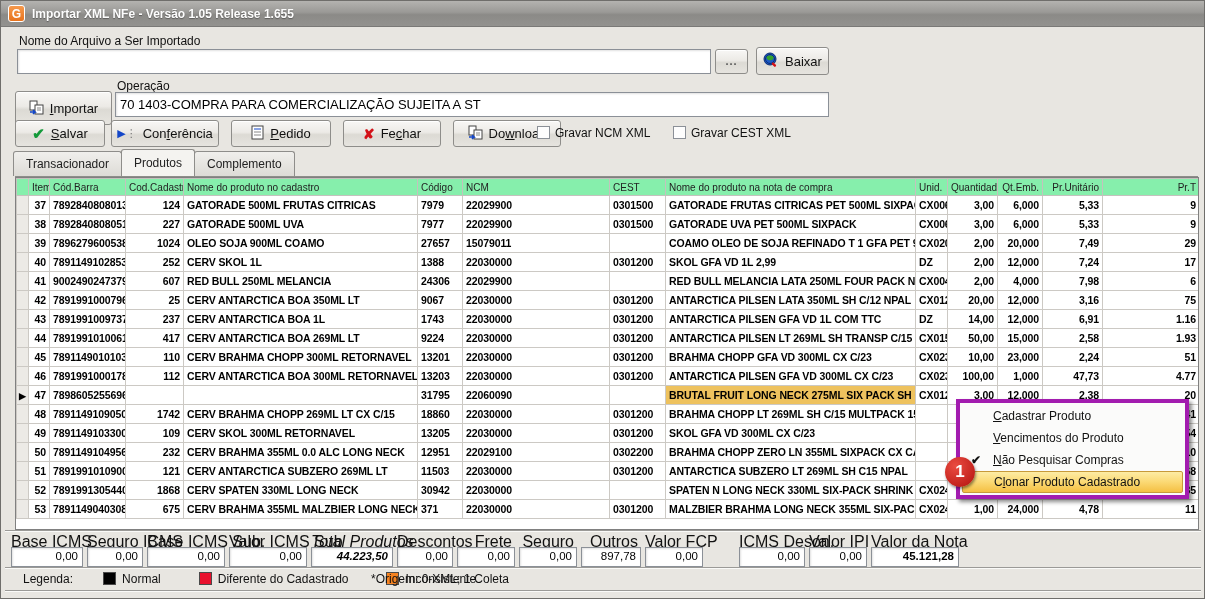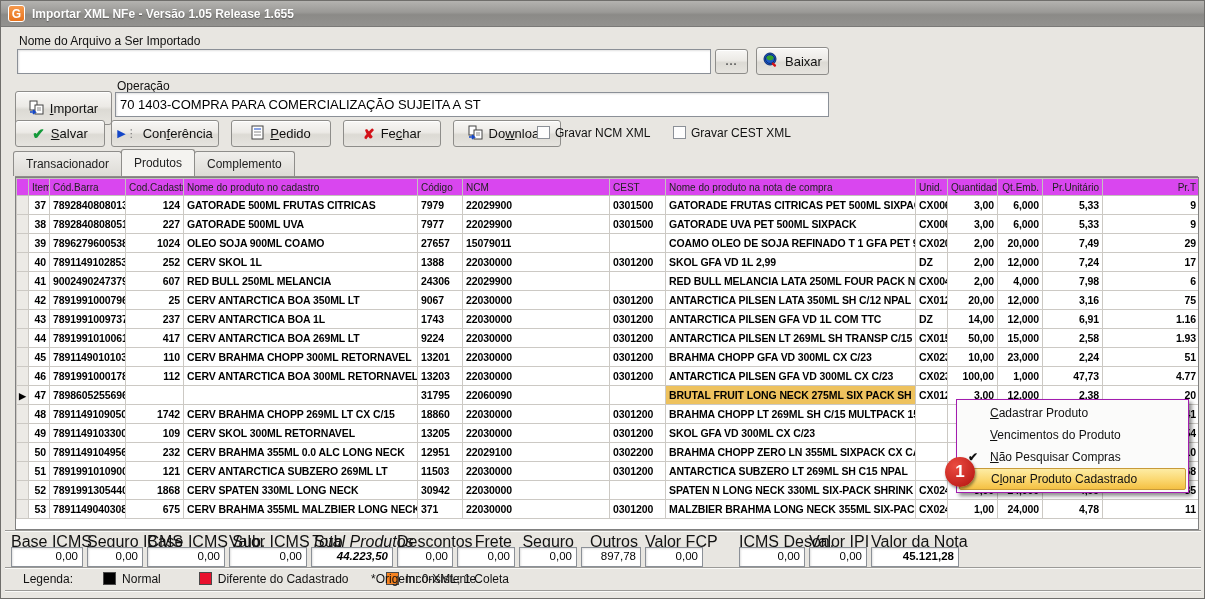--- a/index.html
+++ b/index.html
@@ -45,34 +45,34 @@
     background:linear-gradient(180deg,#f0efec,#dddbd6); border:1px solid #8e8d8a;
     border-bottom:none; border-radius:3px 3px 0 0; margin-right:-1px; }
   .tab.active { background:#f4f3f0; height:27px; margin-top:-2px; line-height:27px;
     position:relative; z-index:3; }
   .tab-base { position:absolute; left:14px; top:175px; width:1183px; height:1px; background:#8e8d8a; }
 
   
   .grid-wrap { position:absolute; left:14px; top:176px; width:1184px; height:353px;
     background:#fff; border:1px solid #808080; overflow:hidden; }
   table.grid { border-collapse:collapse; table-layout:fixed; width:1183px; }
-  table.grid th { background:#d946ef; border:1px solid #c4c2bd; font-weight:normal;
+  table.grid th { background:#86efac; border:1px solid #c4c2bd; font-weight:normal;
     font-size:10px; color:#222; padding:0 3px; height:17px; text-align:left;
     white-space:nowrap; overflow:hidden; }
   table.grid td { border:1px solid #ccc9c4; font-size:10.5px; font-weight:700;
     letter-spacing:-0.1px; color:#000; padding:0 3px; height:19px;
     white-space:nowrap; overflow:hidden; background:#fff; }
   table.grid td.r, table.grid th.r { text-align:right; }
   table.grid td.selcol { background:#eceae6; padding:0 1px; text-align:center; }
   table.grid td.hl { background:#eec25e; }
   .rowptr { font-size:9px; line-height:1; color:#000; }
 
   
   .menu { position:absolute; left:955px; top:398px; width:233px; z-index:50;
-    background:#fbfbfa; border:1px solid #a21caf; padding:2px;
+    background:#fbfbfa; border:4px solid #a21caf; padding:2px;
     box-shadow:3px 3px 4px rgba(0,0,0,.45); }
   .menu-item { position:relative; height:22px; line-height:22px; font-size:12px;
     color:#111; padding-left:31px; white-space:nowrap; }
   .menu-item u { text-decoration:underline; }
   .menu-item .chk { position:absolute; left:9px; top:0; font-size:12px; font-weight:bold; }
   .menu-item.hl { background:linear-gradient(180deg,#fdeca4 0%,#fbd974 50%,#f4c043 100%);
     border:1px solid #c79a3a; border-radius:2px; line-height:20px; height:22px; }
   .badge { position:absolute; left:944px; top:456px; width:30px; height:30px; z-index:60;
     border-radius:50%; background:radial-gradient(circle at 35% 30%,#ea4b41,#c3231d 70%,#a31712);
     color:#fff; font-weight:bold; font-size:17px; display:flex; align-items:center;

